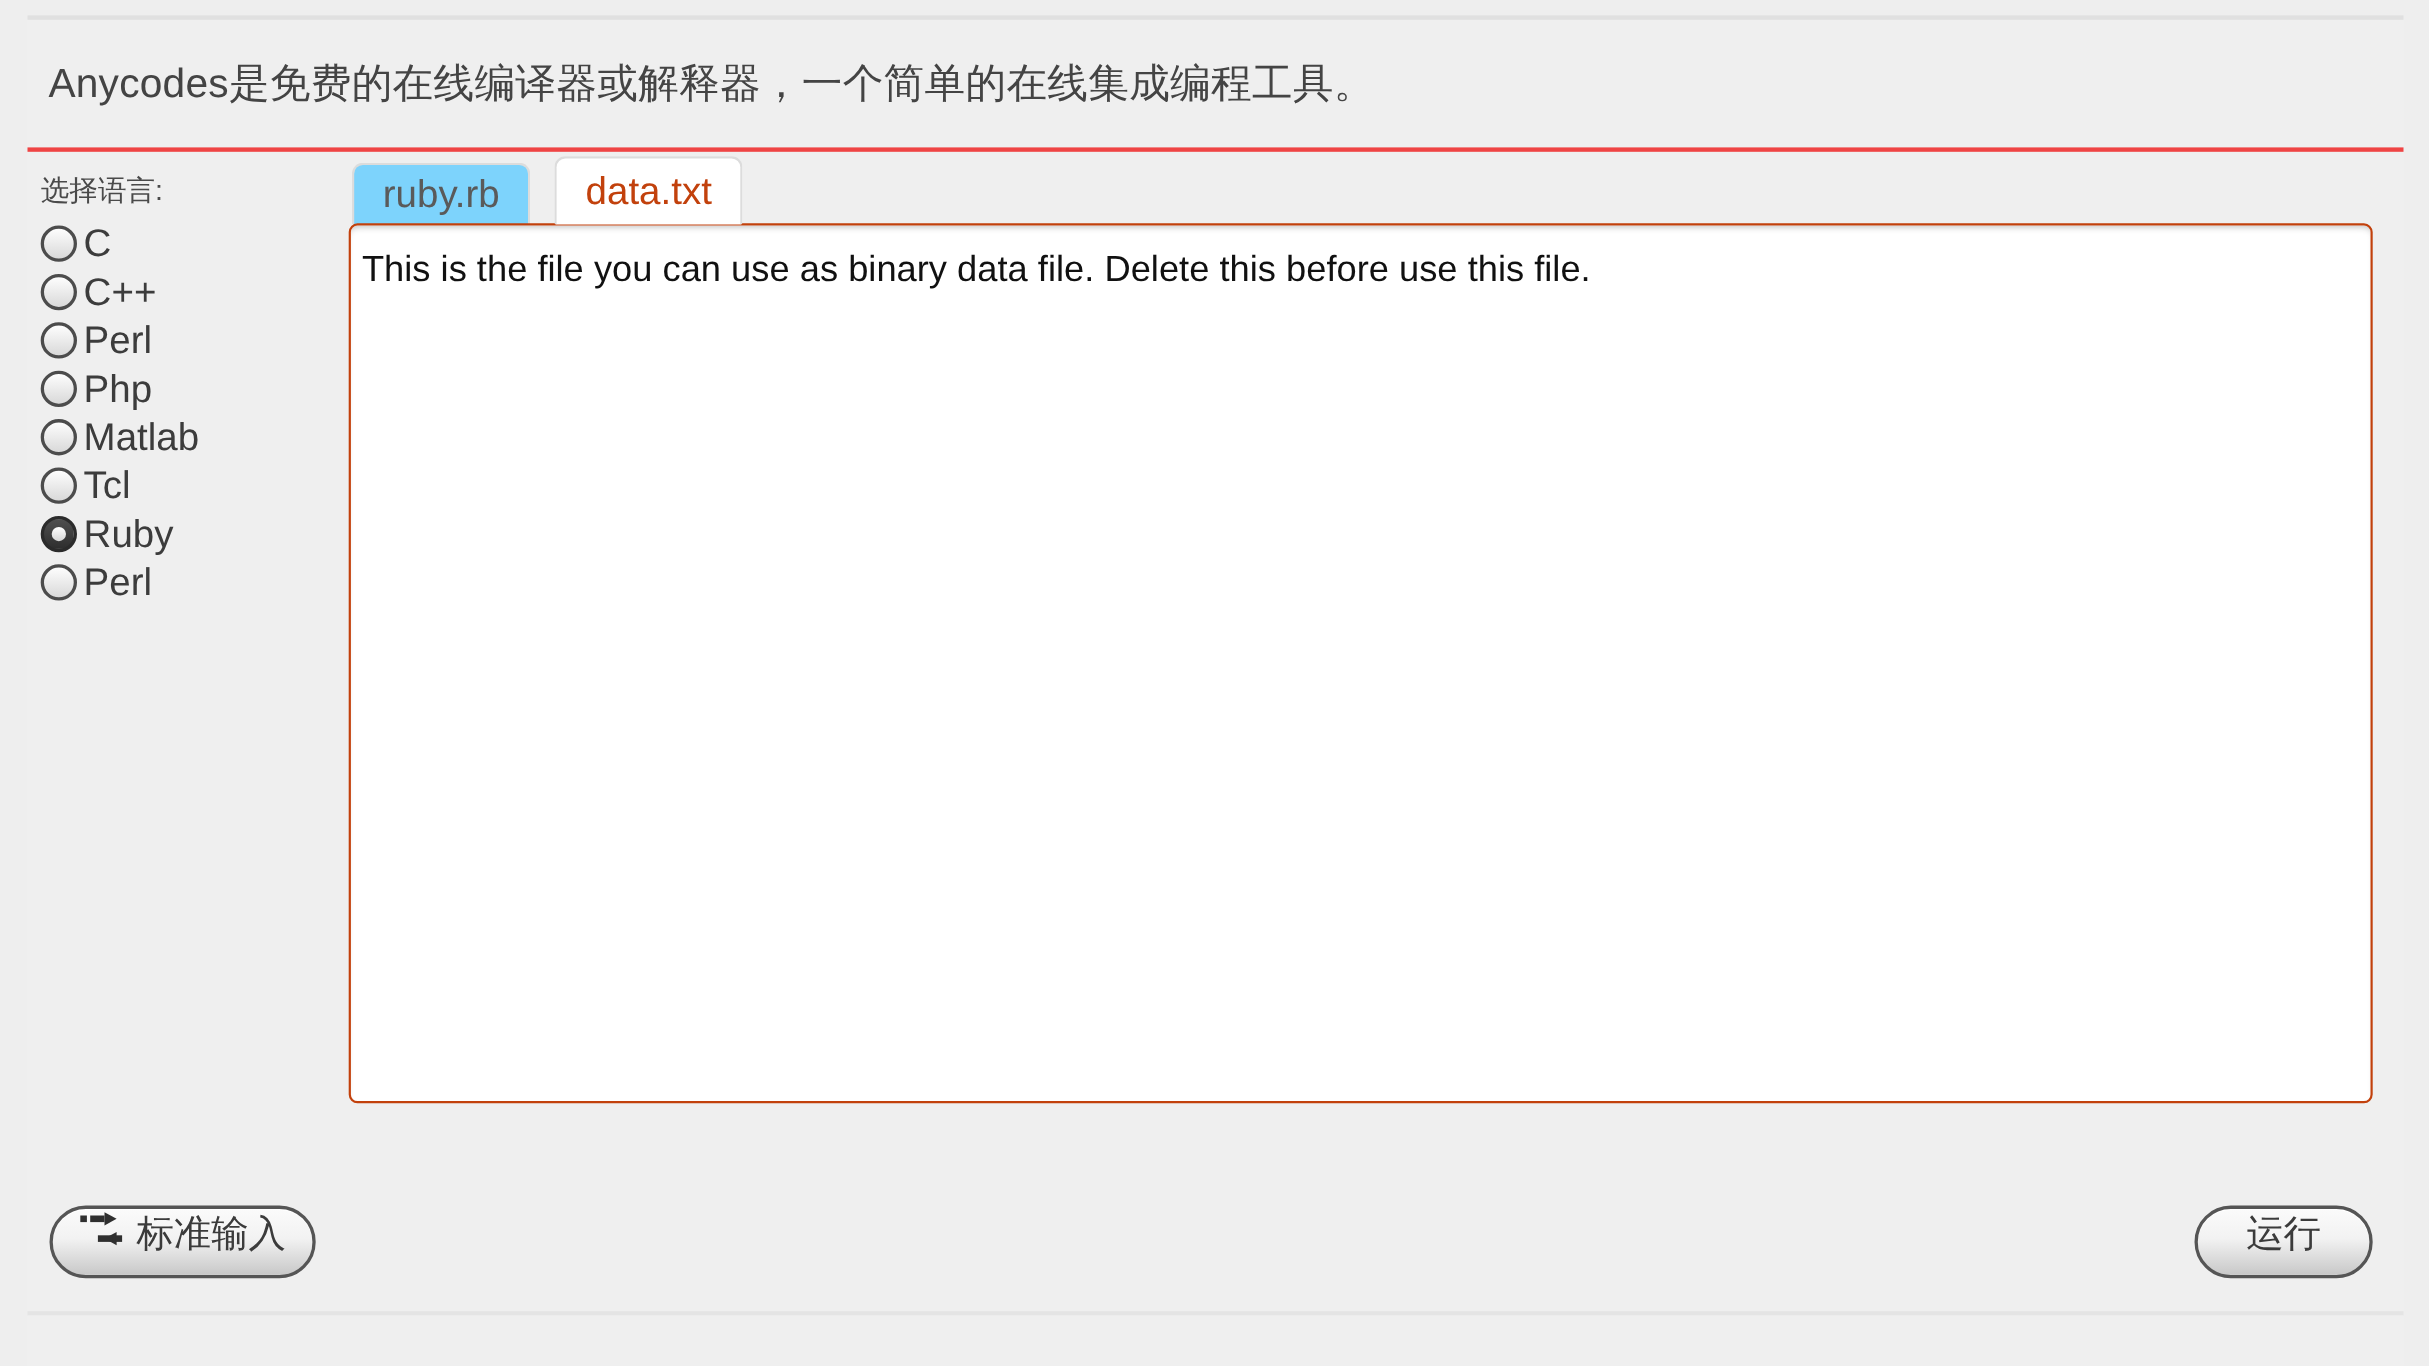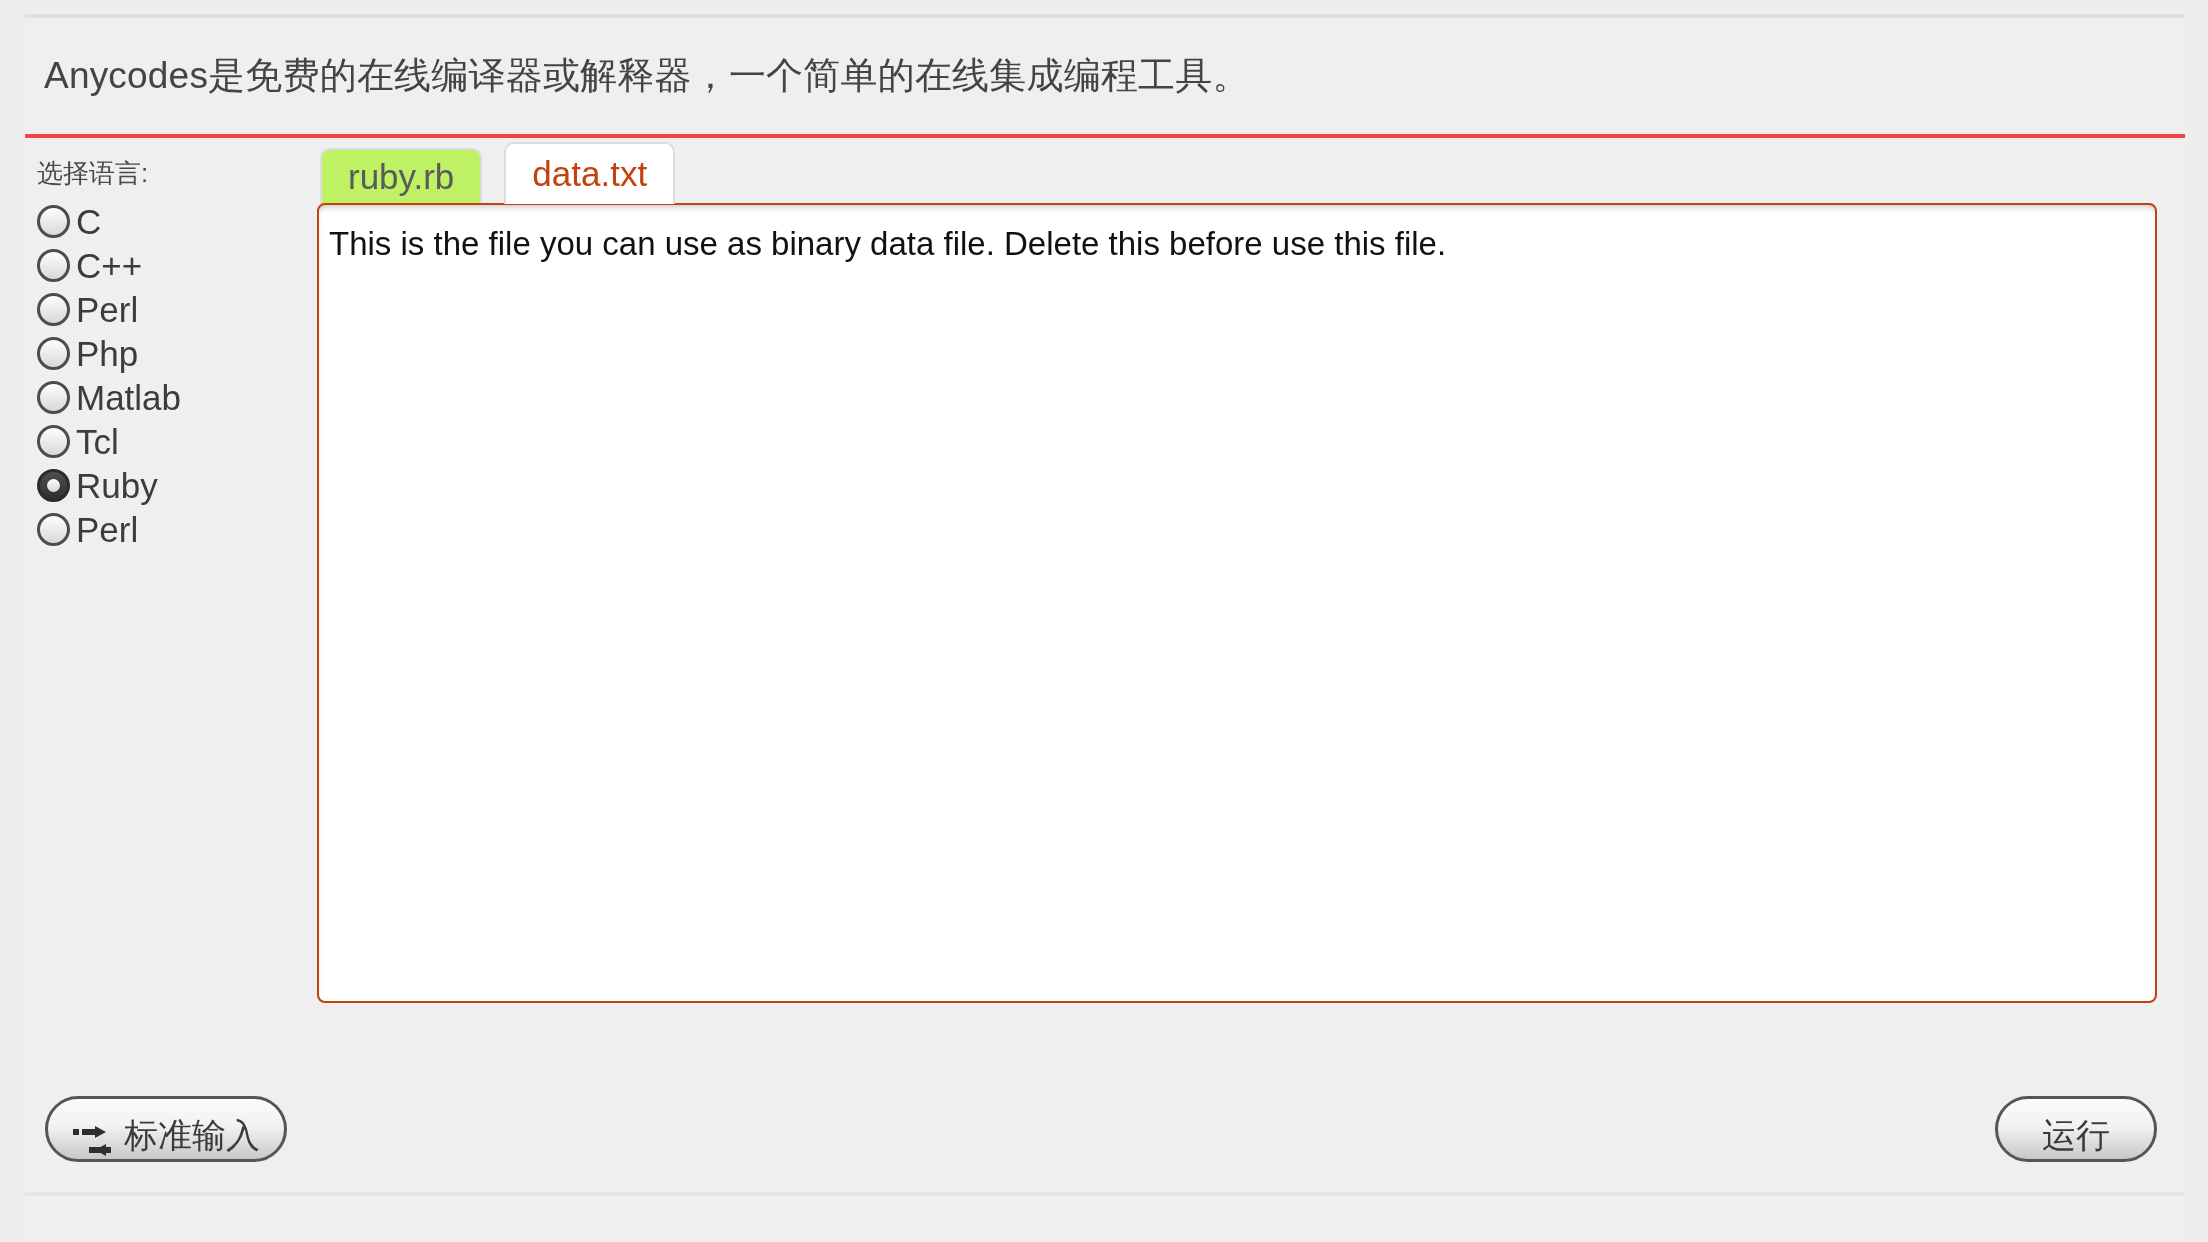--- a/index.html
+++ b/index.html
@@ -135,21 +135,21 @@
     border-radius: 10px 10px 0 0;
     padding: 0 26px;
     font-size: 35px;
     color: #4a4a4a;
     display: flex;
     align-items: center;
     white-space: nowrap;
     position: relative;
   }
   .tab.inactive {
-    background: #bef264;
+    background: #7dd3fc;
     height: 56px;
     color: #5a5a5a;
     justify-content: flex-end;
   }
   .tab.active {
     background: #ffffff;
     height: 62px;
     color: #c2410c;
     margin-left: 22px;
     z-index: 3;
@@ -190,21 +190,21 @@
   }
   .btn {
     position: absolute;
     top: 24px;
     height: 66px;
     box-sizing: border-box;
     border: 3px solid #555555;
     border-radius: 34px;
     background: linear-gradient(to bottom, #fbfbfb 0%, #f2f2f2 45%, #c8c8c8 100%);
     display: flex;
-    align-items: flex-end;
+    align-items: flex-start;
     justify-content: center;
     font-size: 34px;
     color: #3b3b3b;
     white-space: nowrap;
     padding: 0 24px;
     box-shadow: 0 1px 0 rgba(255,255,255,0.9) inset;
     cursor: pointer;
   }
   .btn .xicon {
     width: 40px;

